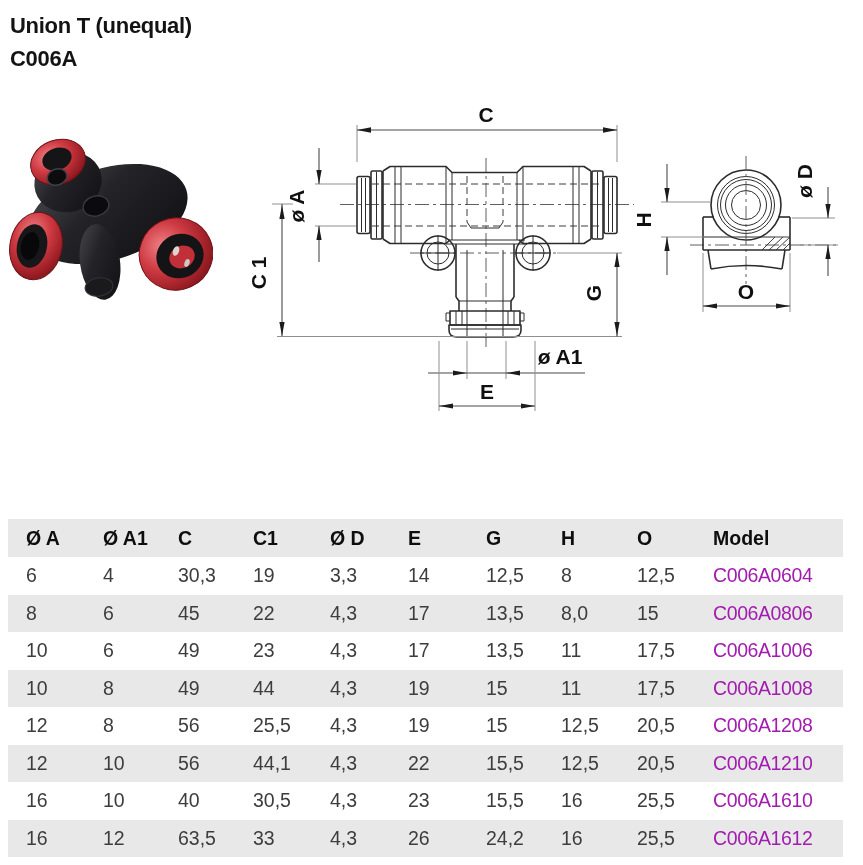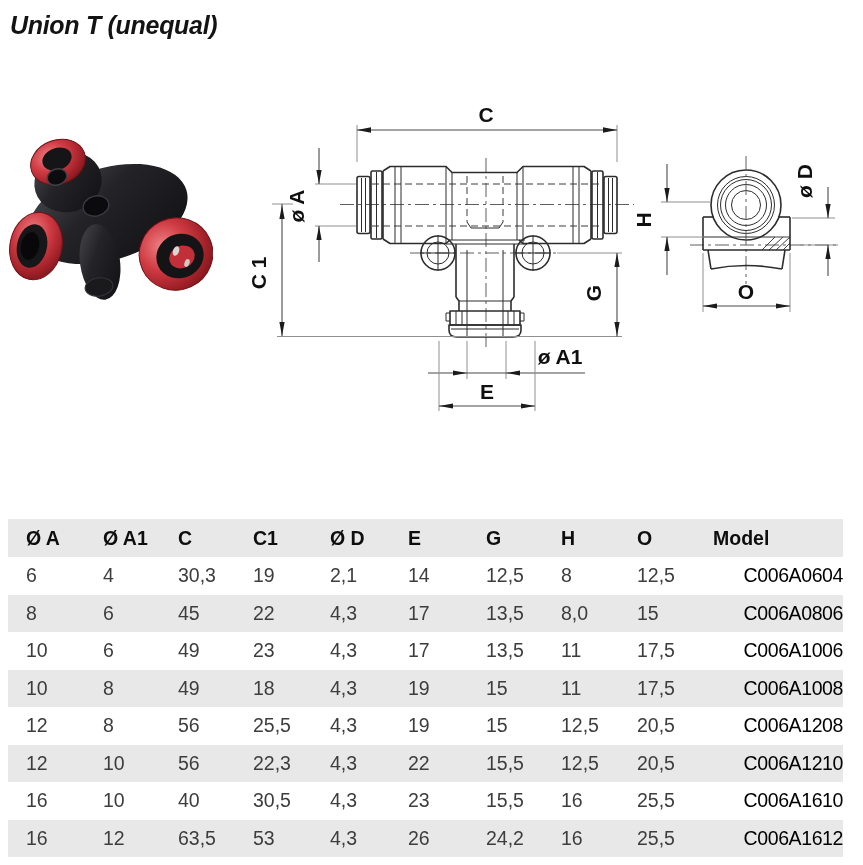--- a/index.html
+++ b/index.html
@@ -1,20 +1,20 @@
 <!DOCTYPE html>
 <html><head>
 <meta charset="utf-8">
 <style>
   html,body{margin:0;padding:0;background:#ffffff;}
   body{width:863px;height:865px;position:relative;overflow:hidden;
        font-family:"Liberation Sans",sans-serif;-webkit-font-smoothing:antialiased;}
 
   .title-block{position:absolute;left:10px;top:9px;line-height:33px;
-               font-size:25px;font-weight:bold;color:#131313;letter-spacing:-0.3px;font-style:italic;}
+               font-size:22px;font-weight:bold;color:#131313;letter-spacing:-0.3px;}
 
   #product-photo{position:absolute;left:8px;top:124px;}
   #tech-drawing{position:absolute;left:250px;top:85px;}
 
   
   .out{stroke:#2c2c2c;stroke-width:1.6;fill:none;stroke-linejoin:round;}
   .in1{stroke:#2c2c2c;stroke-width:1;fill:none;}
   .thin{stroke:#8f8f8f;stroke-width:1;fill:none;}
   .dim{stroke:#4a4a4a;stroke-width:1.1;fill:none;}
   .cl{stroke:#5f5f5f;stroke-width:1;fill:none;stroke-dasharray:14 4 3 4;}
@@ -26,27 +26,28 @@
   
   .dims-table{position:absolute;left:8px;top:519px;width:835px;
               border-collapse:collapse;table-layout:fixed;}
   .dims-table th,.dims-table td{padding:0 0 0 18px;text-align:left;font-size:19.5px;
               white-space:nowrap;overflow:hidden;}
   .dims-table thead tr{background:#e8e8e8;height:38px;}
   .dims-table th{font-weight:bold;color:#0e0e0e;}
   .dims-table tbody tr{height:37.5px;background:#ffffff;}
   .dims-table tbody tr:nth-child(even){background:#e8e8e8;}
   .dims-table td{color:#3d3d3d;}
-  .dims-table td.model{letter-spacing:-0.4px;color:#000000;text-align:right;}
+  .dims-table td.model{letter-spacing:-0.4px;color:#a21caf;}
 </style>
 </head>
 <body>
 
 <div class="title-block">
   <div>Union T (unequal)</div>
+  <div>C006A</div>
 </div>
 
 <svg id="product-photo" width="205" height="195" viewBox="0 0 205 195" aria-hidden="true">
   <defs>
     <radialGradient id="gR" cx="38%" cy="32%" r="75%">
       <stop offset="0%" stop-color="#ef8286"></stop>
       <stop offset="45%" stop-color="#cf3a42"></stop>
       <stop offset="80%" stop-color="#a02028"></stop>
       <stop offset="100%" stop-color="#7e151c"></stop>
     </radialGradient>
@@ -262,21 +263,21 @@
         <th>O</th>
         <th>Model</th>
       </tr>
     </thead>
   <tbody>
       <tr>
         <td>6</td>
         <td>4</td>
         <td>30,3</td>
         <td>19</td>
-        <td>2,1</td>
+        <td>3,3</td>
         <td>14</td>
         <td>12,5</td>
         <td>8</td>
         <td>12,5</td>
         <td class="model">C006A0604</td>
       </tr>
       <tr>
         <td>8</td>
         <td>6</td>
         <td>45</td>
@@ -297,21 +298,21 @@
         <td>17</td>
         <td>13,5</td>
         <td>11</td>
         <td>17,5</td>
         <td class="model">C006A1006</td>
       </tr>
       <tr>
         <td>10</td>
         <td>8</td>
         <td>49</td>
-        <td>18</td>
+        <td>44</td>
         <td>4,3</td>
         <td>19</td>
         <td>15</td>
         <td>11</td>
         <td>17,5</td>
         <td class="model">C006A1008</td>
       </tr>
       <tr>
         <td>12</td>
         <td>8</td>
@@ -321,21 +322,21 @@
         <td>19</td>
         <td>15</td>
         <td>12,5</td>
         <td>20,5</td>
         <td class="model">C006A1208</td>
       </tr>
       <tr>
         <td>12</td>
         <td>10</td>
         <td>56</td>
-        <td>22,3</td>
+        <td>44,1</td>
         <td>4,3</td>
         <td>22</td>
         <td>15,5</td>
         <td>12,5</td>
         <td>20,5</td>
         <td class="model">C006A1210</td>
       </tr>
       <tr>
         <td>16</td>
         <td>10</td>
@@ -345,21 +346,21 @@
         <td>23</td>
         <td>15,5</td>
         <td>16</td>
         <td>25,5</td>
         <td class="model">C006A1610</td>
       </tr>
       <tr>
         <td>16</td>
         <td>12</td>
         <td>63,5</td>
-        <td>53</td>
+        <td>33</td>
         <td>4,3</td>
         <td>26</td>
         <td>24,2</td>
         <td>16</td>
         <td>25,5</td>
         <td class="model">C006A1612</td>
       </tr>
     </tbody>
 </table>
 

